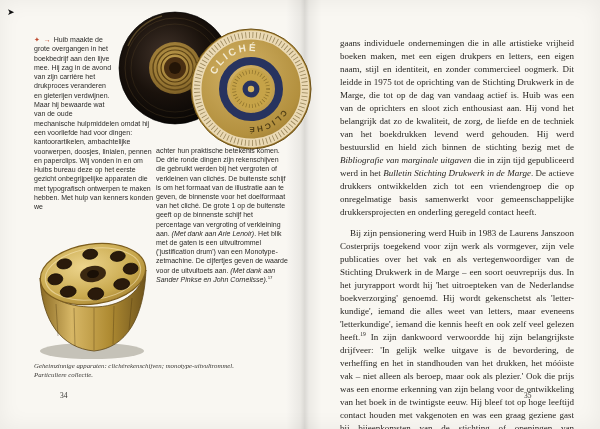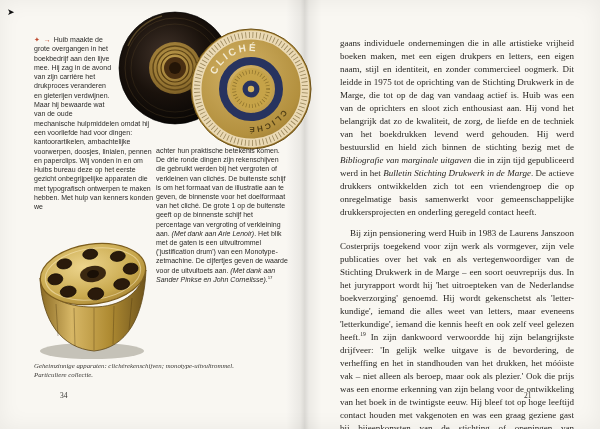--- a/index.html
+++ b/index.html
@@ -150,15 +150,15 @@
     </div>
 
     <div class="pagenum pn-left">34</div>
   </section>
 
   <section>
     <div class="right-col">
       <p><span>gaans individuele ondernemingen die in alle artistieke vrijheid boeken maken, met een eigen drukpers en letters, een eigen naam, stijl en identiteit, en zonder commercieel oogmerk. Dit leidde in 1975 tot de oprichting van de Stichting Drukwerk in de Marge, die tot op de dag van vandaag actief is. Huib was een van de oprichters en sloot zich enthousiast aan. Hij vond het belangrijk dat zo de kwaliteit, de zorg, de liefde en de techniek van het boekdrukken levend werd gehouden. Hij werd bestuurslid en hield zich binnen de stichting bezig met de </span><span style="font-style: italic;">Bibliografie van marginale uitgaven</span><span> die in zijn tijd gepubliceerd werd in het </span><span style="font-style: italic;">Bulletin Stichting Drukwerk in de Marge</span><span>. De actieve drukkers ontwikkelden zich tot een vriendengroep die op onregelmatige basis samenwerkt voor gemeenschappelijke drukkersprojecten en onderling geregeld contact heeft.</span></p>
       <p class="indent"><span>Bij zijn pensionering werd Huib in 1983 de Laurens Janszoon Costerprijs toegekend voor zijn werk als vormgever, zijn vele publicaties over het vak en als vertegenwoordiger van de Stichting Drukwerk in de Marge – een soort oeuvreprijs dus. In het juryrapport wordt hij 'het uitroepteken van de Nederlandse boekverzorging' genoemd. Hij wordt gekenschetst als 'letter-kundige', iemand die alles weet van letters, maar eveneens 'letterkundige', iemand die kennis heeft en ook zelf veel gelezen heeft.</span><sup>19</sup><span> In zijn dankwoord verwoordde hij zijn belangrijkste drijfveer: 'In gelijk welke uitgave is de bevordering, de verheffing en het in standhouden van het drukken, het móóiste vak – niet alleen als beroep, maar ook als plezier.' Ook die prijs was een enorme erkenning van zijn belang voor de ontwikkeling van het boek in de twintigste eeuw. Hij bleef tot op hoge leeftijd contact houden met vakgenoten en was een graag geziene gast bij bijeenkomsten van de stichting of openingen van tentoonstellingen op zijn terrein. En hij bleef tot</span></p>
     </div>
-    <div class="pagenum pn-right">21</div>
+    <div class="pagenum pn-right">35</div>
   </section>
 </div>
 
 </body></html>

